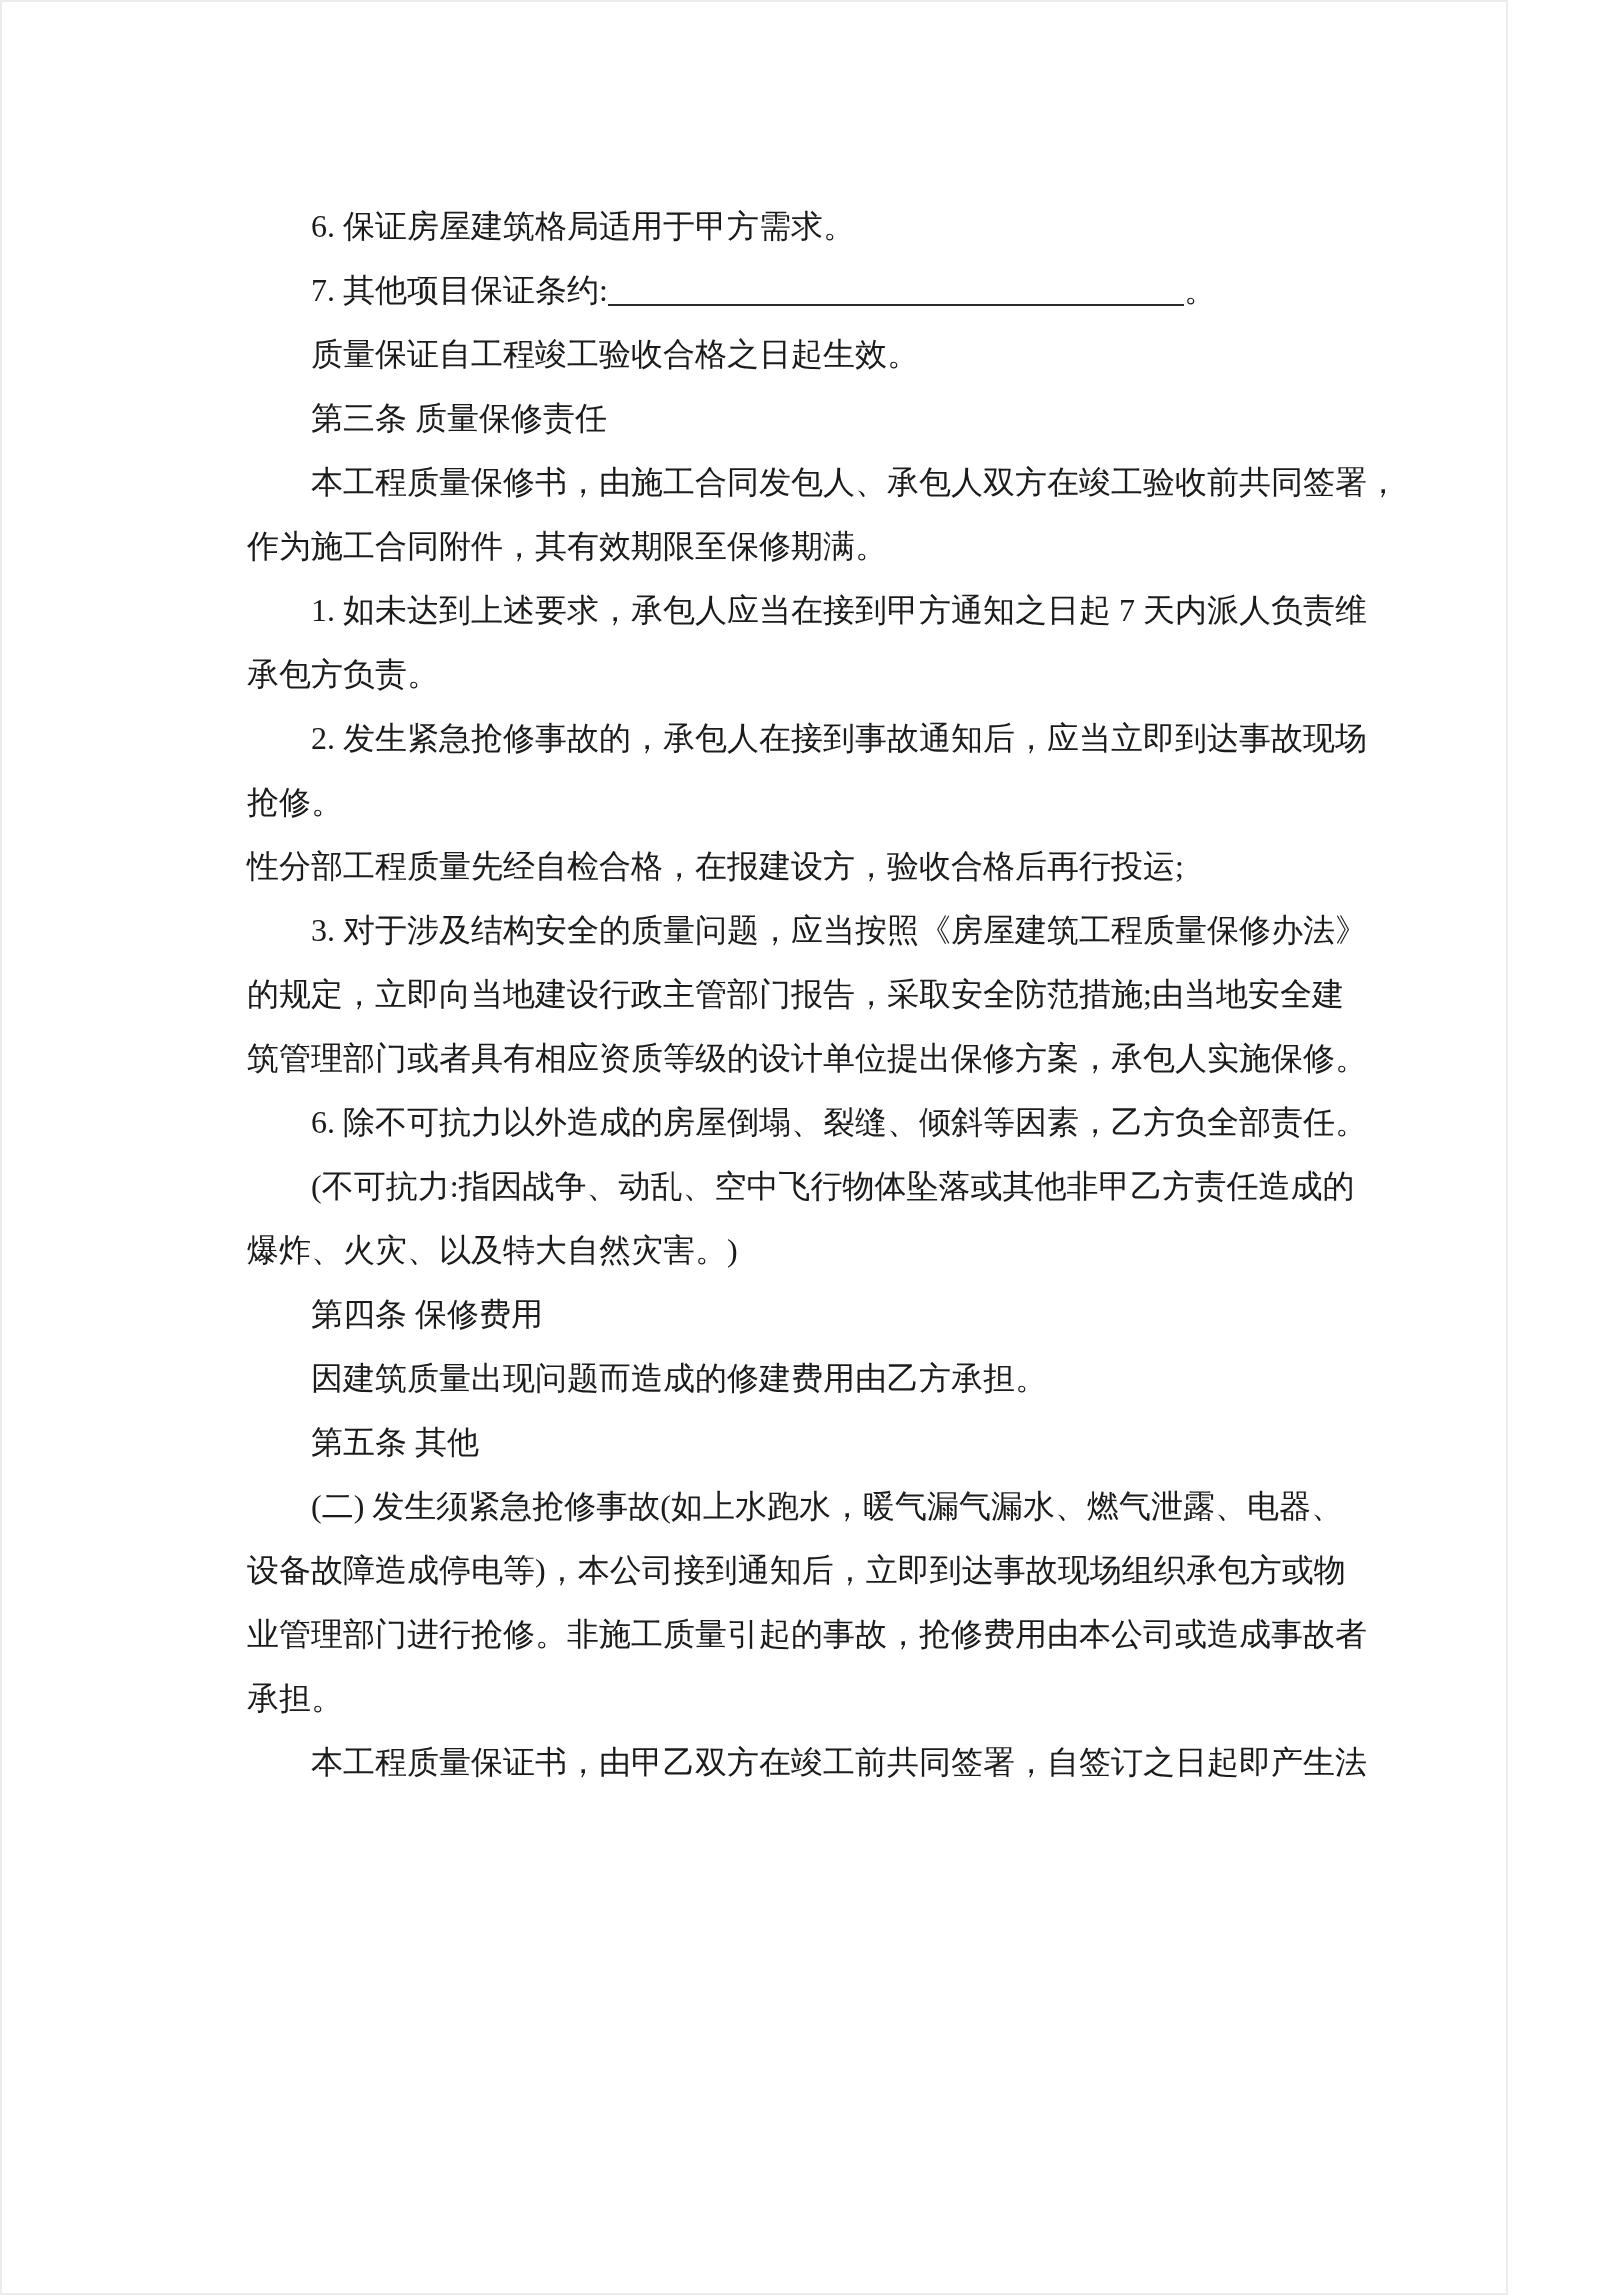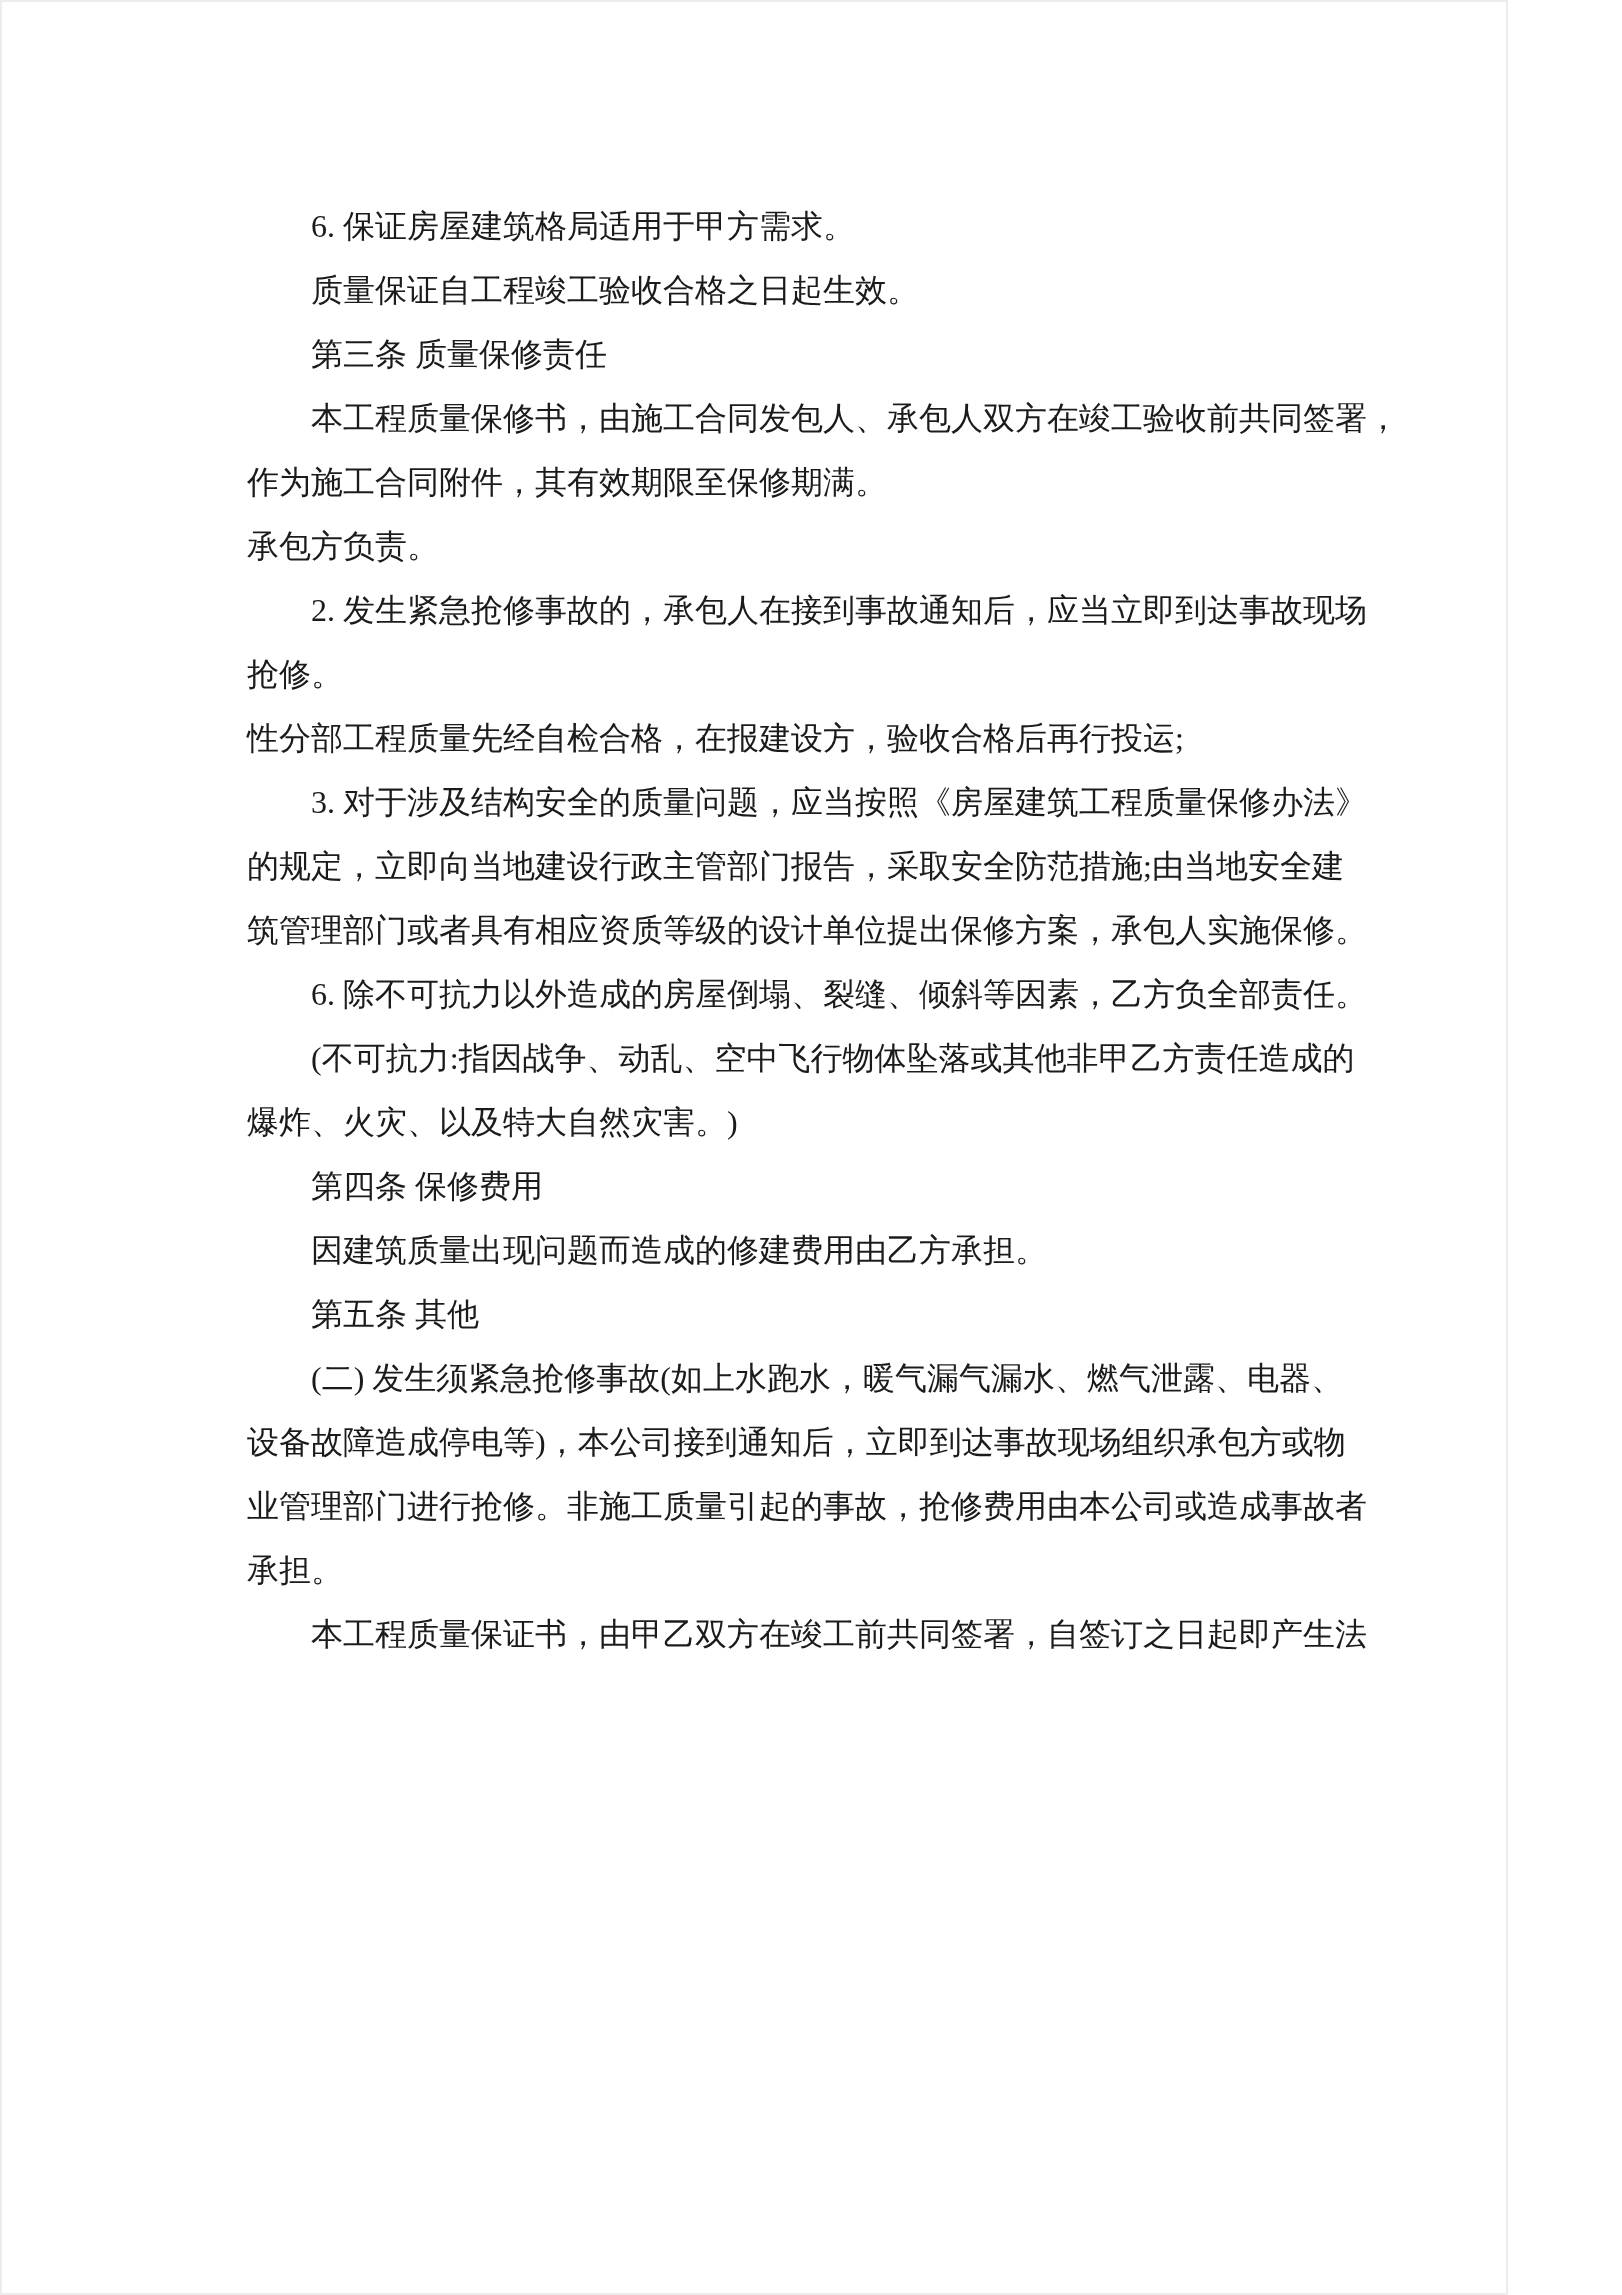--- a/index.html
+++ b/index.html
@@ -39,24 +39,26 @@
     margin-bottom: -5.2px;
     vertical-align: baseline;
   }
 </style>
 </head>
 <body>
 
 <div class="page">
   <div class="content" id="doc-content">
       <div class="line indent"><span>6. 保证房屋建筑格局适用于甲方需求。</span></div>
+      <div class="line indent"><span>7. 其他项目保证条约:</span><span class="blank" style="width: 576px;"></span><span>。</span></div>
       <div class="line indent"><span>质量保证自工程竣工验收合格之日起生效。</span></div>
       <div class="line indent"><span>第三条 质量保修责任</span></div>
       <div class="line indent"><span>本工程质量保修书，由施工合同发包人、承包人双方在竣工验收前共同签署，</span></div>
       <div class="line"><span>作为施工合同附件，其有效期限至保修期满。</span></div>
+      <div class="line indent"><span>1. 如未达到上述要求，承包人应当在接到甲方通知之日起 7 天内派人负责维</span></div>
       <div class="line"><span>承包方负责。</span></div>
       <div class="line indent"><span>2. 发生紧急抢修事故的，承包人在接到事故通知后，应当立即到达事故现场</span></div>
       <div class="line"><span>抢修。</span></div>
       <div class="line"><span>性分部工程质量先经自检合格，在报建设方，验收合格后再行投运;</span></div>
       <div class="line indent"><span>3. 对于涉及结构安全的质量问题，应当按照《房屋建筑工程质量保修办法》</span></div>
       <div class="line"><span>的规定，立即向当地建设行政主管部门报告，采取安全防范措施;由当地安全建</span></div>
       <div class="line"><span>筑管理部门或者具有相应资质等级的设计单位提出保修方案，承包人实施保修。</span></div>
       <div class="line indent"><span>6. 除不可抗力以外造成的房屋倒塌、裂缝、倾斜等因素，乙方负全部责任。</span></div>
       <div class="line indent"><span>(不可抗力:指因战争、动乱、空中飞行物体坠落或其他非甲乙方责任造成的</span></div>
       <div class="line"><span>爆炸、火灾、以及特大自然灾害。)</span></div>

